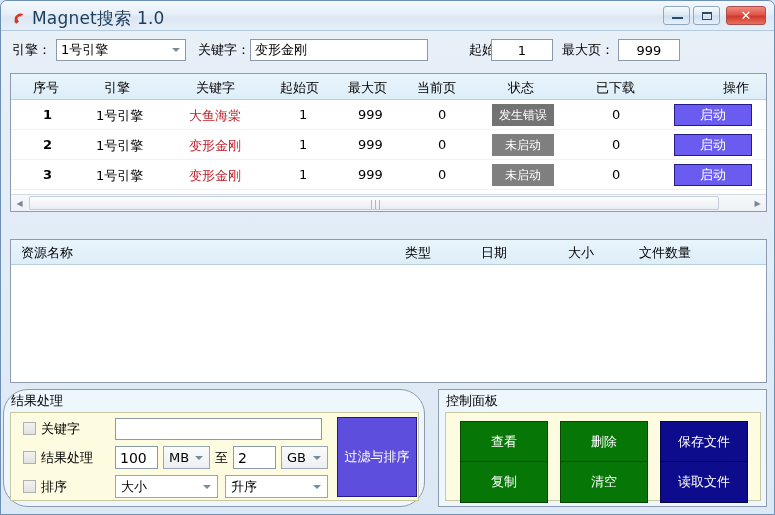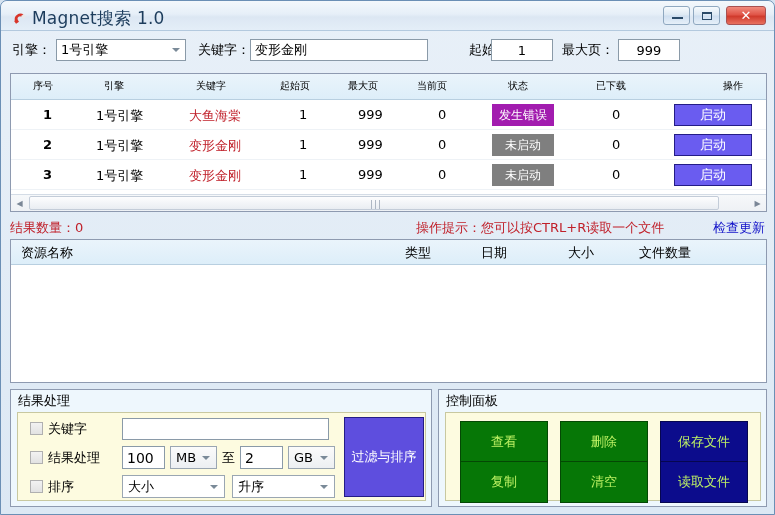--- a/index.html
+++ b/index.html
@@ -158,21 +158,21 @@
   }
   #task-head {
     position: relative;
     height: 26px;
     background: linear-gradient(to bottom, #eaf4fb 0%, #ddeef9 100%);
     border-bottom: 1px solid #b8cfe0;
   }
   #task-head .th {
     position: absolute;
     top: 5px;
-    font-size: 10px;
+    font-size: 13px;
     color: #000;
     font-weight: normal;
     white-space: nowrap;
   }
   .task-row {
     position: relative;
     height: 30px;
     border-bottom: 1px solid #eef2f6;
   }
   .task-row .td {
@@ -187,21 +187,21 @@
 
   .status-badge {
     position: absolute;
     top: 4px;
     width: 62px; height: 22px;
     display: flex; align-items: center; justify-content: center;
     font-size: 12px;
     color: #fff;
     cursor: default;
   }
-  .status-badge.err  { background: #a21caf; }
+  .status-badge.err  { background: #737373; }
   .status-badge.idle { background: #7f7f7f; }
 
   .start-btn {
     position: absolute;
     top: 4px;
     width: 78px; height: 22px;
     background: #6a5cf0;
     border: 1px solid #241c86;
     color: #fff;
     font-size: 13px;
@@ -302,22 +302,22 @@
     color: #000;
     white-space: nowrap;
   }
   .gb-inner {
     position: absolute;
     background: #fdfbe0;
     border: 1px solid #c8c8a0;
   }
 
   #gb-result {
-    left: 9px; top: 388px;
-    width: 422px; height: 118px;
+    left: 2px; top: 388px;
+    width: 422px; height: 118px; border-radius: 25px;
   }
   #gb-result .gb-inner {
     left: 6px; top: 22px;
     width: 409px; height: 89px;
   }
   #gb-control {
     left: 437px; top: 388px;
     width: 329px; height: 118px;
   }
   #gb-control .gb-inner {
@@ -395,21 +395,21 @@
     display: flex; align-items: center; justify-content: center;
     cursor: default;
   }
 
   
   .ctl-btn {
     position: absolute;
     width: 88px; height: 42px;
     display: flex; align-items: center; justify-content: center;
     font-size: 13px;
-    color: #bef264;
+    color: #ffffff;
     cursor: default;
   }
   .ctl-btn.green { background: #067706; border: 1px solid #044804; }
   .ctl-btn.navy  { background: #0c0c8c; border: 1px solid #060650; }
 
   #ctl-0 { left: 14px;  top: 8px;  }
   #ctl-1 { left: 114px; top: 8px;  }
   #ctl-2 { left: 214px; top: 8px;  }
   #ctl-3 { left: 14px;  top: 48px; }
   #ctl-4 { left: 114px; top: 48px; }
@@ -522,25 +522,20 @@
 
     <div id="task-hsb">
       <span class="sb-arrow l">◀</span>
       <div class="sb-thumb">
         <span class="sb-grip">|||</span>
       </div>
       <span class="sb-arrow r">▶</span>
     </div>
   </div>
 
-  <div id="status-strip">
-    <span id="res-count">结果数量：0</span>
-    <span id="op-hint">操作提示：您可以按CTRL+R读取一个文件</span>
-    <span id="chk-update">检查更新</span>
-  </div>
 
   <div id="result-panel">
     <div id="result-head">
       <span class="th" style="left:10px">资源名称</span>
       <span class="th" style="left:394px">类型</span>
       <span class="th" style="left:470px">日期</span>
       <span class="th" style="left:557px">大小</span>
       <span class="th" style="left:628px">文件数量</span>
     </div>
     <div id="result-body"></div>

